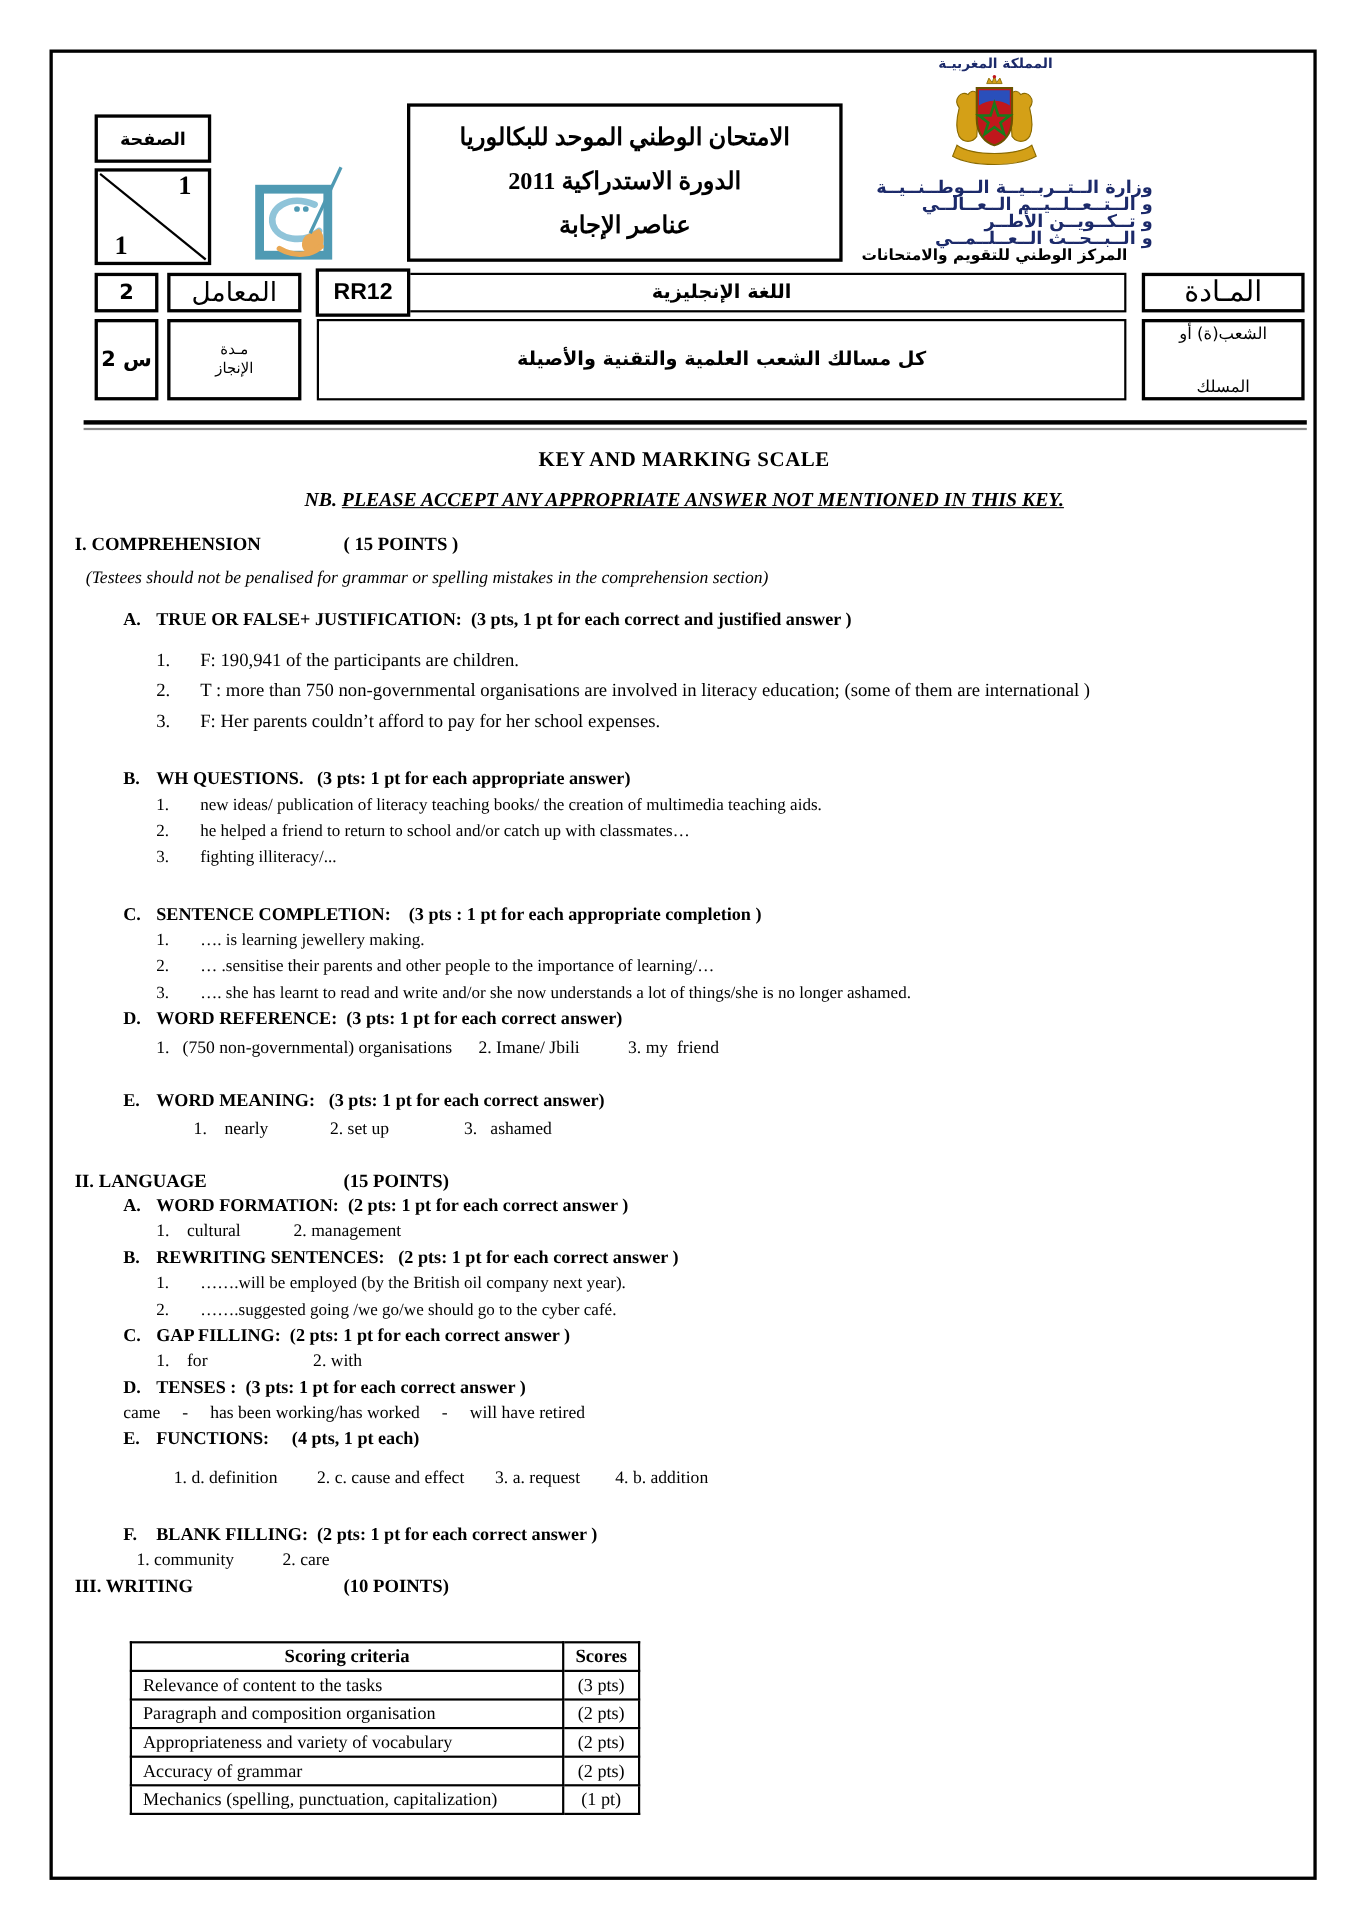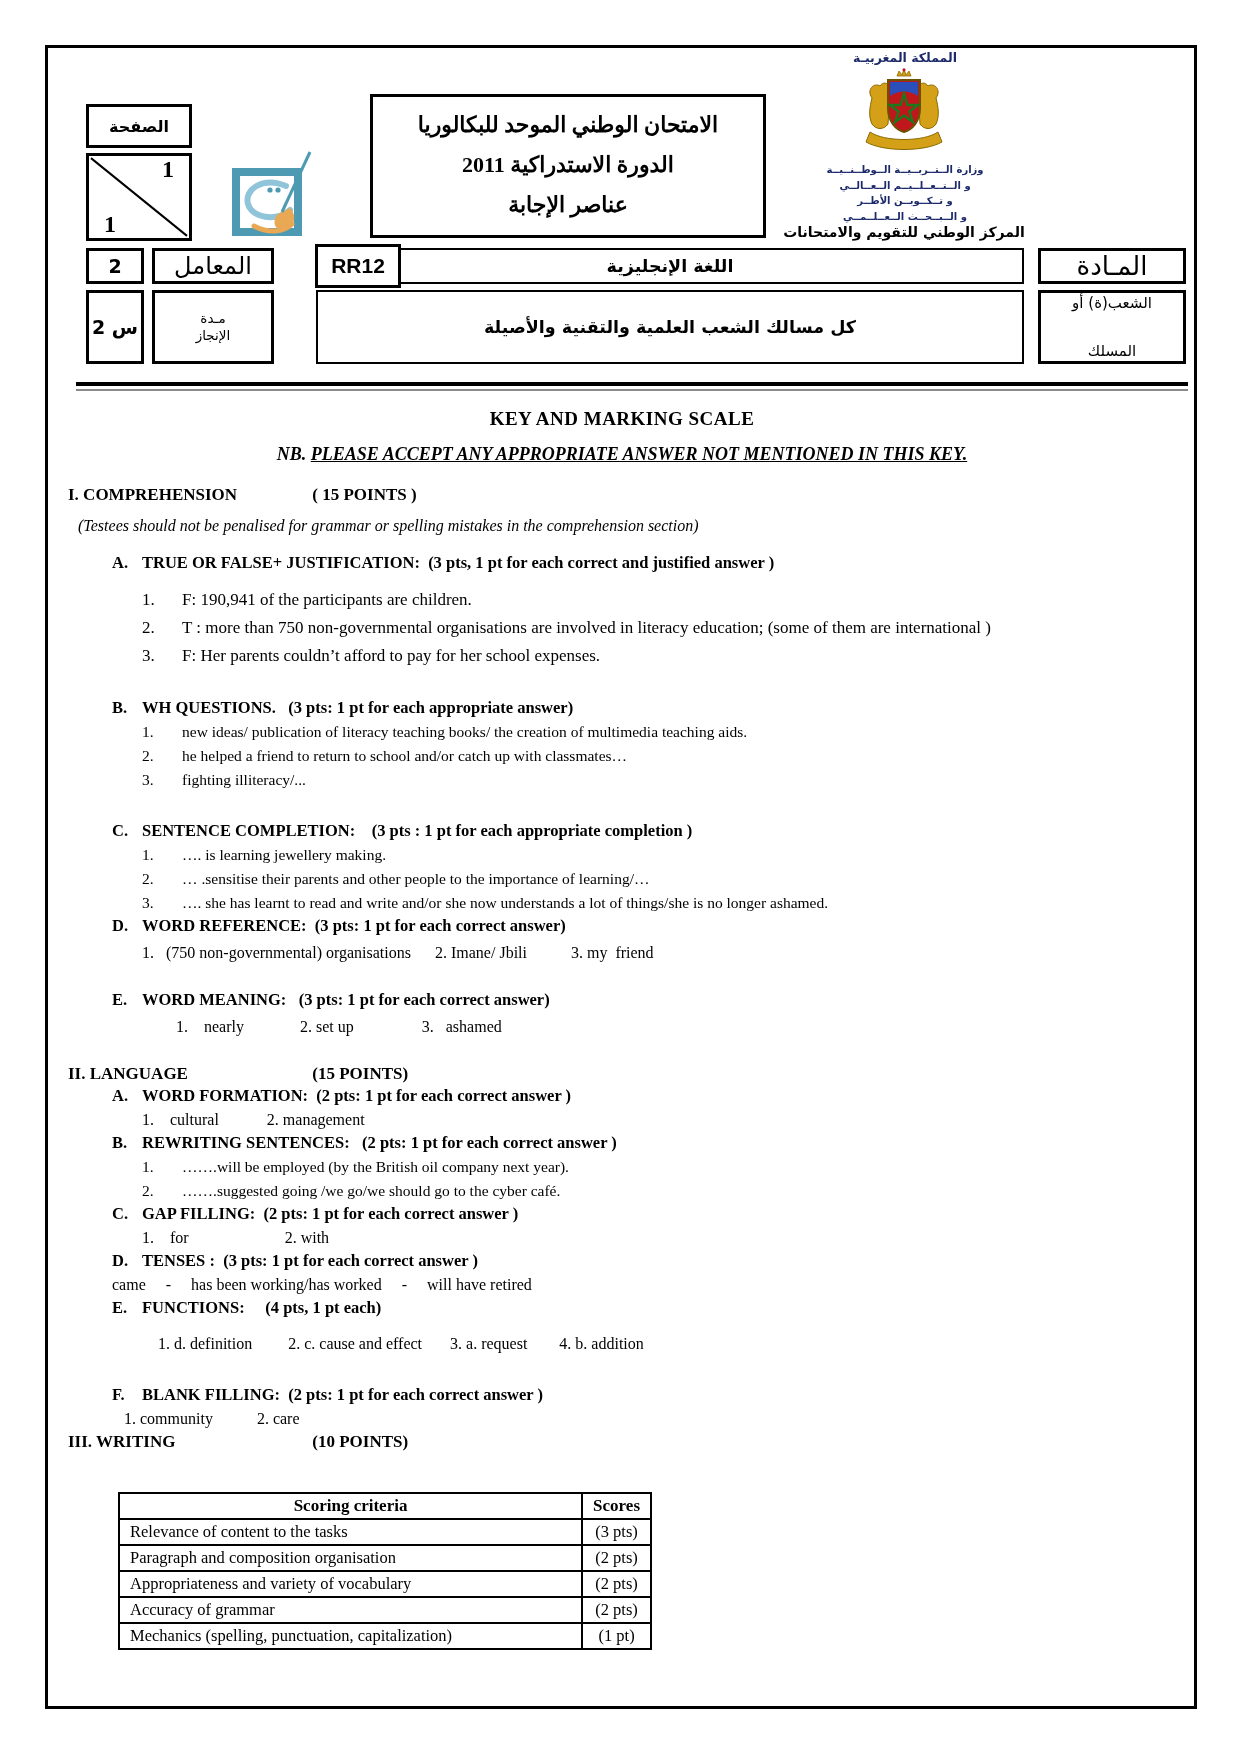--- a/index.html
+++ b/index.html
@@ -21,36 +21,36 @@
 
   .logo{position:absolute;left:176px;top:98px;width:90px;height:94px;}
 
   .titlebox{position:absolute;left:322px;top:46px;width:378px;border:3px solid #000;
             text-align:center;padding:8px 6px 10px 6px;direction:rtl;}
   .titlebox .t{font-family:Liberation Serif, serif;font-weight:bold;font-size:22px;line-height:40px;}
 
   .kingdom{position:absolute;left:752px;top:2px;width:210px;text-align:center;direction:rtl;
            font-family:"DejaVu Sans",sans-serif;font-size:12.5px;color:#1c2a6a;font-weight:bold;}
   .coat{position:absolute;left:806px;top:20px;width:100px;height:96px;}
-  .ministry{position:absolute;left:714px;top:114px;width:286px;direction:rtl;text-align:center;
-            font-family:"DejaVu Sans",sans-serif;font-size:10px;line-height:15.5px;color:#1c2a6a;font-weight:bold;}
+  .ministry{position:absolute;left:714px;top:114px;width:286px;direction:rtl;
+            font-family:"DejaVu Sans",sans-serif;font-size:16px;line-height:15.5px;color:#1c2a6a;font-weight:bold;}
   .center-name{position:absolute;left:700px;top:176px;width:312px;direction:rtl;text-align:center;
                font-family:"DejaVu Sans",sans-serif;font-size:14px;font-weight:bold;color:#000;}
 
   
   .infotable{position:absolute;left:38px;top:200px;right:8px;}
   .irow{display:flex;align-items:stretch;margin-bottom:6px;}
   .cell{border:3px solid #000;display:flex;align-items:center;justify-content:center;
         font-family:"DejaVu Sans",sans-serif;}
   .c-small{width:52px;font-weight:bold;font-size:19px;flex:0 0 auto;}
   .sp8{width:8px;flex:0 0 auto;}
   .sp14{width:14px;flex:0 0 auto;}
   .c-label{width:116px;flex:0 0 auto;font-size:24px;direction:rtl;}
   .c-label.small2{font-size:13.5px;flex-direction:column;line-height:17px;}
-  .c-wide{flex:1;position:relative;direction:rtl;font-weight:bold;font-size:17.5px;border-width:2.5px;margin-left:28px;}
+  .c-wide{flex:1;position:relative;direction:rtl;font-weight:bold;font-size:17.5px;border-width:2.5px;}
   .rr12{position:absolute;left:-3px;top:-6px;bottom:-6px;width:80px;background:#fff;border:3.5px solid #000;
         display:flex;align-items:center;justify-content:center;
         font-family:"Liberation Sans",sans-serif;font-weight:bold;font-size:21px;direction:ltr;}
   .c-right{width:142px;flex:0 0 auto;font-size:26px;direction:rtl;}
   .c-right.small2{font-size:15px;flex-direction:column;line-height:20px;gap:28px;}
 
   .separator{position:absolute;left:28px;right:6px;top:334px;height:3px;
              border-top:4px solid #000;border-bottom:2px solid #8a8a8a;}
 
   
@@ -71,21 +71,21 @@
   .items{margin-top:14px;}
   .item{display:flex;padding-left:74px;font-size:17px;line-height:25px;margin-bottom:3px;}
   .item .num{width:40px;flex:0 0 auto;}
   .item .txt{flex:1;padding-right:30px;}
   .items.tight .item{font-size:15.5px;line-height:23px;margin-bottom:1px;}
   .answers{padding-left:74px;font-size:16px;line-height:23px;white-space:pre-wrap;margin-top:5px;}
 
   .mt30{margin-top:30px;} .mt26{margin-top:26px;} .mt2{margin-top:2px;}
 
   
-  .scoretable{margin:40px 0 0 50px;border-collapse:collapse;width:534px;padding-left:36px;}
+  .scoretable{margin:40px 0 0 50px;border-collapse:collapse;width:464px;padding-left:36px;}
   .scoretable td,.scoretable th{border:2px solid #000;font-size:16.5px;padding:2px 10px;}
   .scoretable th{text-align:center;font-size:17px;}
   .scoretable td.crit{width:455px;text-align:left;}
   .scoretable td.score{text-align:center;}
 </style>
 </head>
 <body>
 
 <div class="page">
   <div class="frame">

